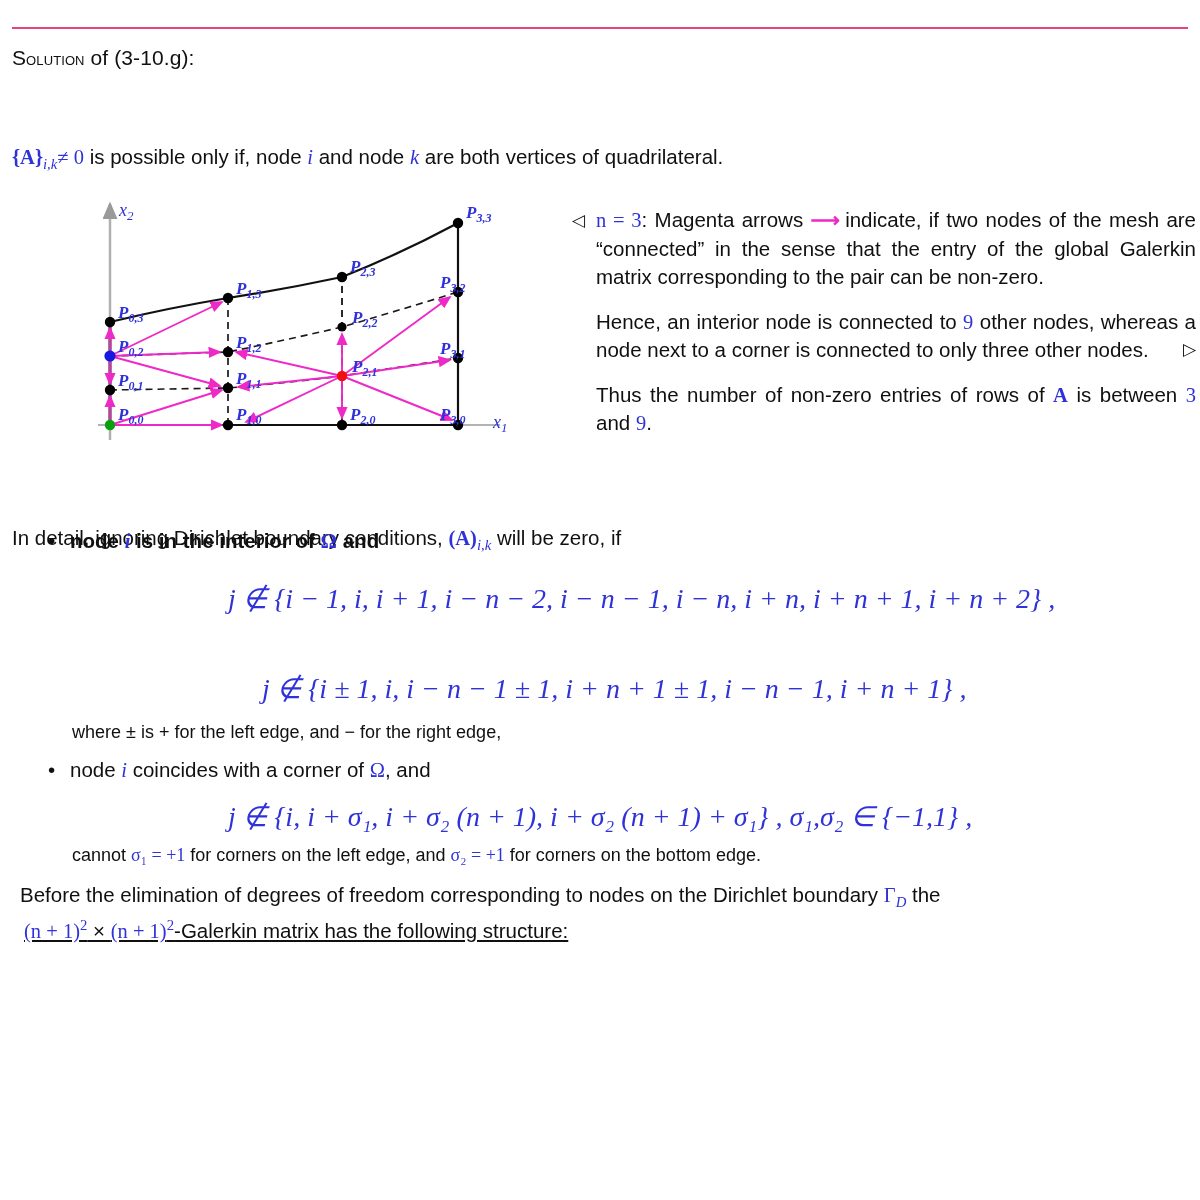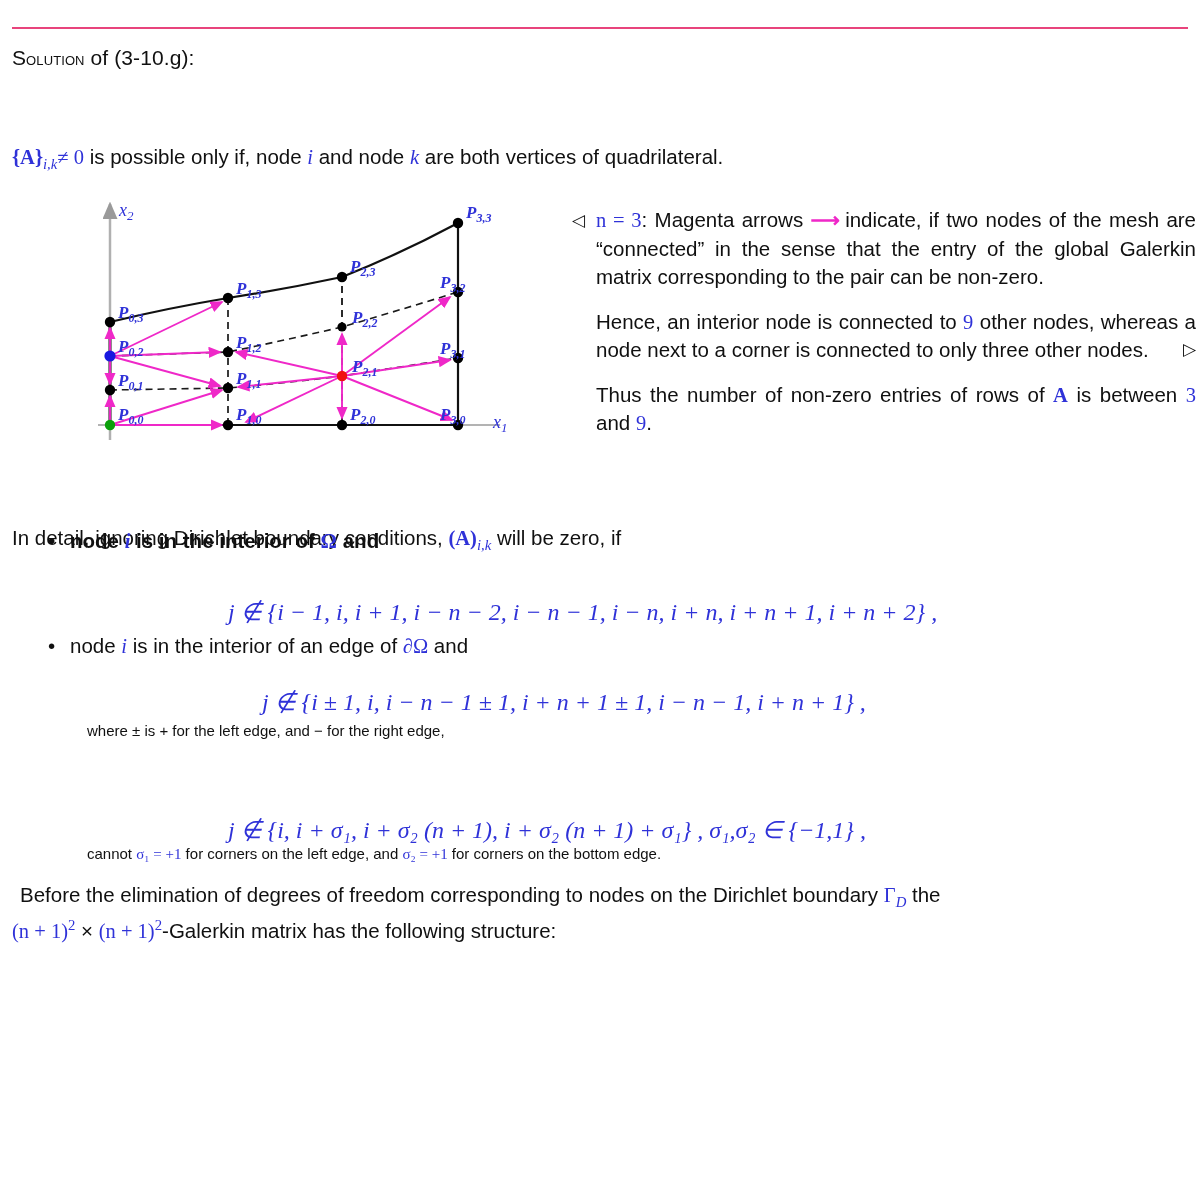--- a/index.html
+++ b/index.html
@@ -60,34 +60,33 @@
   }
   .bullet .dot{display:inline-block;width:22px;}
   #b1{left:48px;top:527px;font-weight:bold;}
   #b2{left:48px;top:632px;}
   #b3{left:48px;top:756px;}
 
   .formula{
     position:absolute;
     color:#2f32d8;
     font-family:"Liberation Serif", serif;
-    font-size:24px;font-style:italic;
+    font-size:28px;font-style:italic;
     white-space:nowrap;
-    margin-top:16px;
   }
   #f1{left:228px;top:582px;}
   #f2{left:262px;top:672px;text-align:right;}
   #f3{left:228px;top:800px;}
 
-  .note{position:absolute;font-size:15px;white-space:nowrap;margin-left:15px;}
+  .note{position:absolute;font-size:18px;white-space:nowrap;}
   #n1{left:72px;top:722px;}
   #n2{left:72px;top:845px;}
 
   #final-para{left:20px;top:880px;width:1176px;text-align:justify;}
-  #final-line2{left:12px;top:910px;width:1176px;white-space:nowrap;}
+  #final-line2{left:24px;top:910px;width:1176px;white-space:nowrap;text-decoration:underline;}
 
   .up{font-size:0.72em;vertical-align:super;}
   .sub{font-size:0.72em;vertical-align:sub;}
 </style>
 </head>
 <body>
 
 <div class="page">
 
   <div class="rule"></div>
@@ -208,26 +207,26 @@
 
   <div class="para" id="detail-line">
     <span>In detail, ignoring Dirichlet boundary conditions, </span><span class="mb">(A)</span><span class="m sub">i,k</span><span> will be zero, if</span>
   </div>
 
   <div class="bullet" id="b1">
     <span class="dot">•</span><span>node </span><span class="m">i</span><span> is in the interior of </span><span class="mn">Ω</span><span> and</span>
   </div>
   <div class="formula" id="f1">j ∉ {i − 1, i, i + 1, i − n − 2, i − n − 1, i − n, i + n, i + n + 1, i + n + 2} ,</div>
 
-  <div class="bullet" id="b2">
-    <span class="dot">•</span><span>node </span><span class="m">i</span><span> is in the interior of an edge of </span><span class="mn">∂Ω</span><span> and</span>
-  </div>
   <div class="formula" id="f2">j ∉ {i ± 1, i, i − n − 1 ± 1, i + n + 1 ± 1, i − n − 1, i + n + 1} ,</div>
   <div class="note" id="n1">where ± is + for the left edge, and − for the right edge,</div>
 
+  <div class="bullet" id="b3">
+    <span class="dot">•</span><span>node </span><span class="m">i</span><span> coincides with a corner of </span><span class="mn">Ω</span><span>, and</span>
+  </div>
   <div class="formula" id="f3">j ∉ {i, i + σ₁, i + σ₂ (n + 1), i + σ₂ (n + 1) + σ₁} ,    σ₁,σ₂ ∈ {−1,1} ,</div>
   <div class="note" id="n2">
     <span>cannot </span><span class="mn">σ₁ = +1</span><span> for corners on the left edge, and </span><span class="mn">σ₂ = +1</span><span> for corners on the bottom edge.</span>
   </div>
 
   <div class="para" id="final-para">
     <span>Before the elimination of degrees of freedom corresponding to nodes on the Dirichlet boundary </span><span class="mn">Γ</span><span class="m sub">D</span><span> the</span>
   </div>
   <div class="para" id="final-line2">
     <span class="mn">(n + 1)</span><span class="mn up">2</span><span> × </span><span class="mn">(n + 1)</span><span class="mn up">2</span><span>-Galerkin matrix has the following structure:</span>

